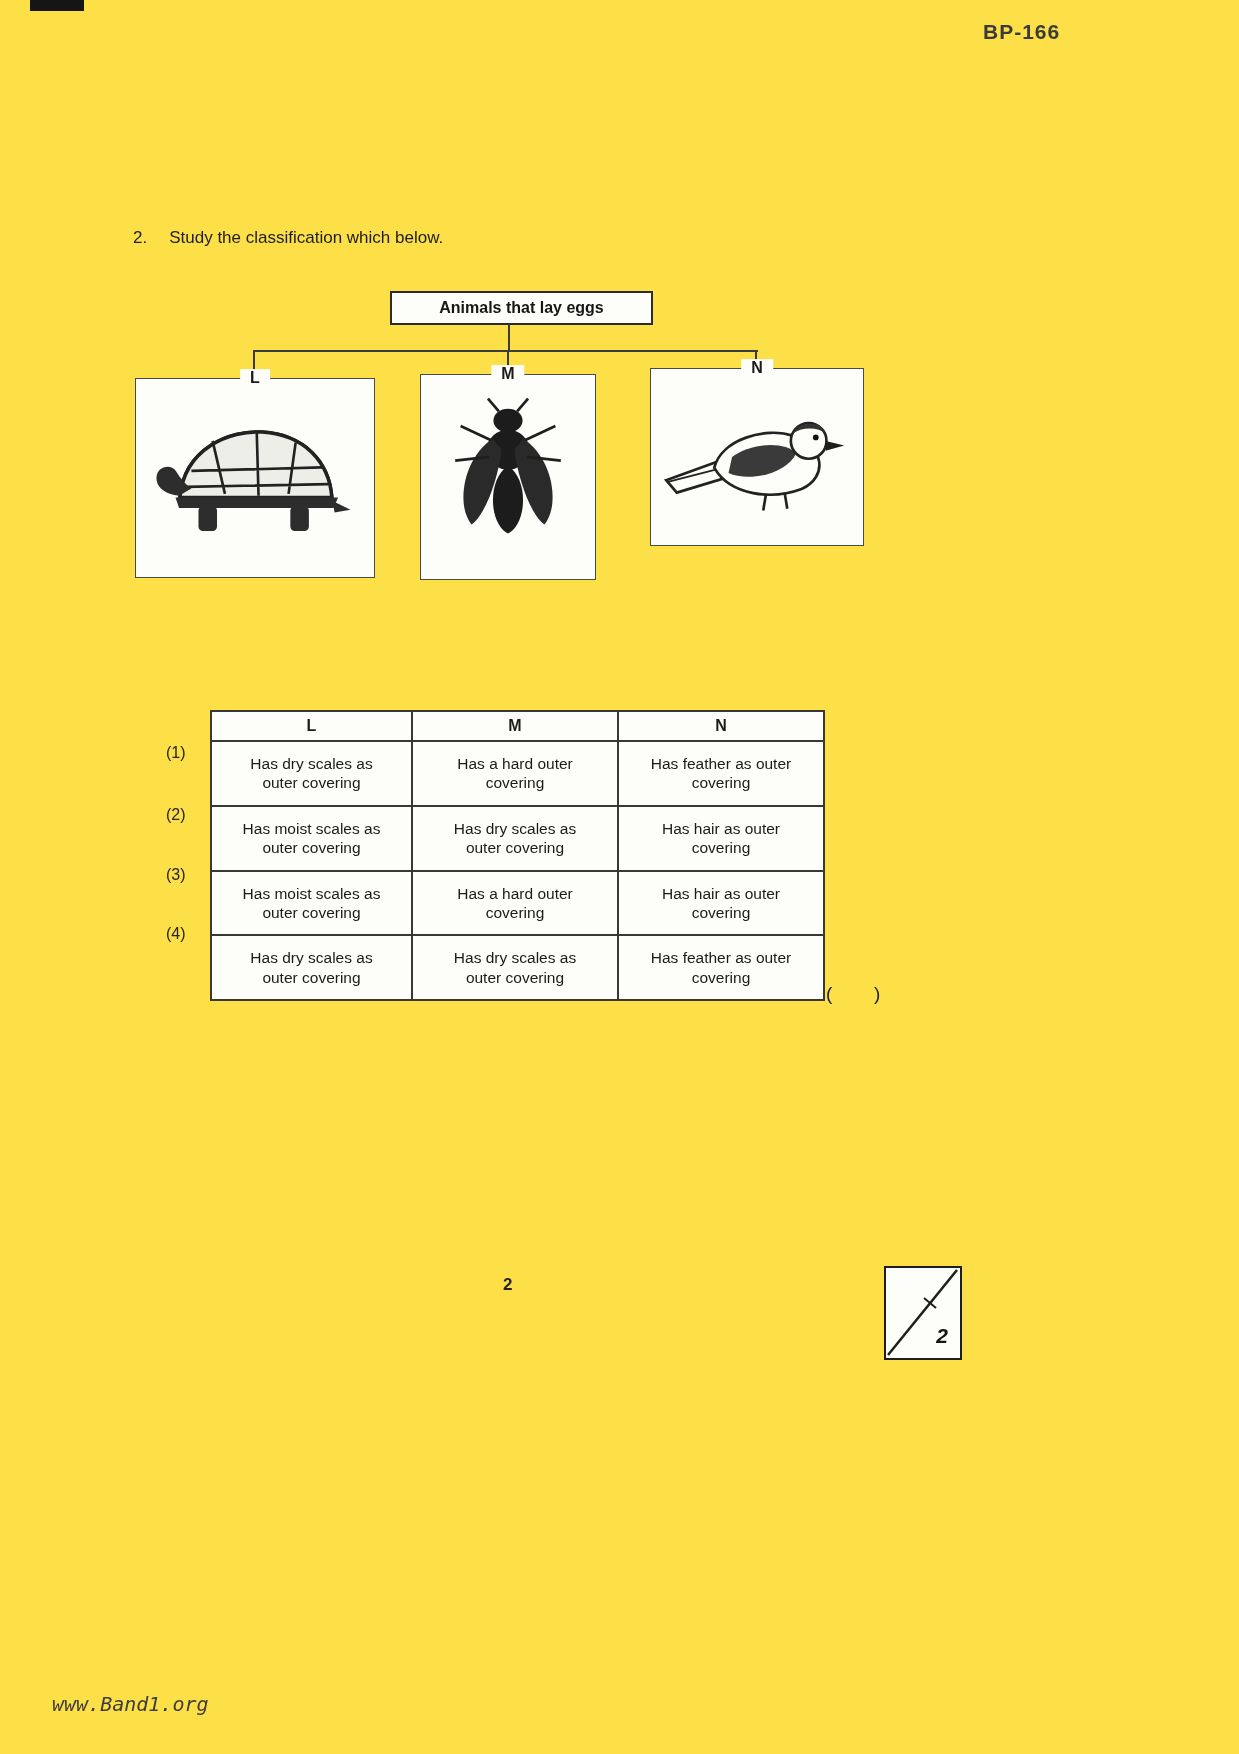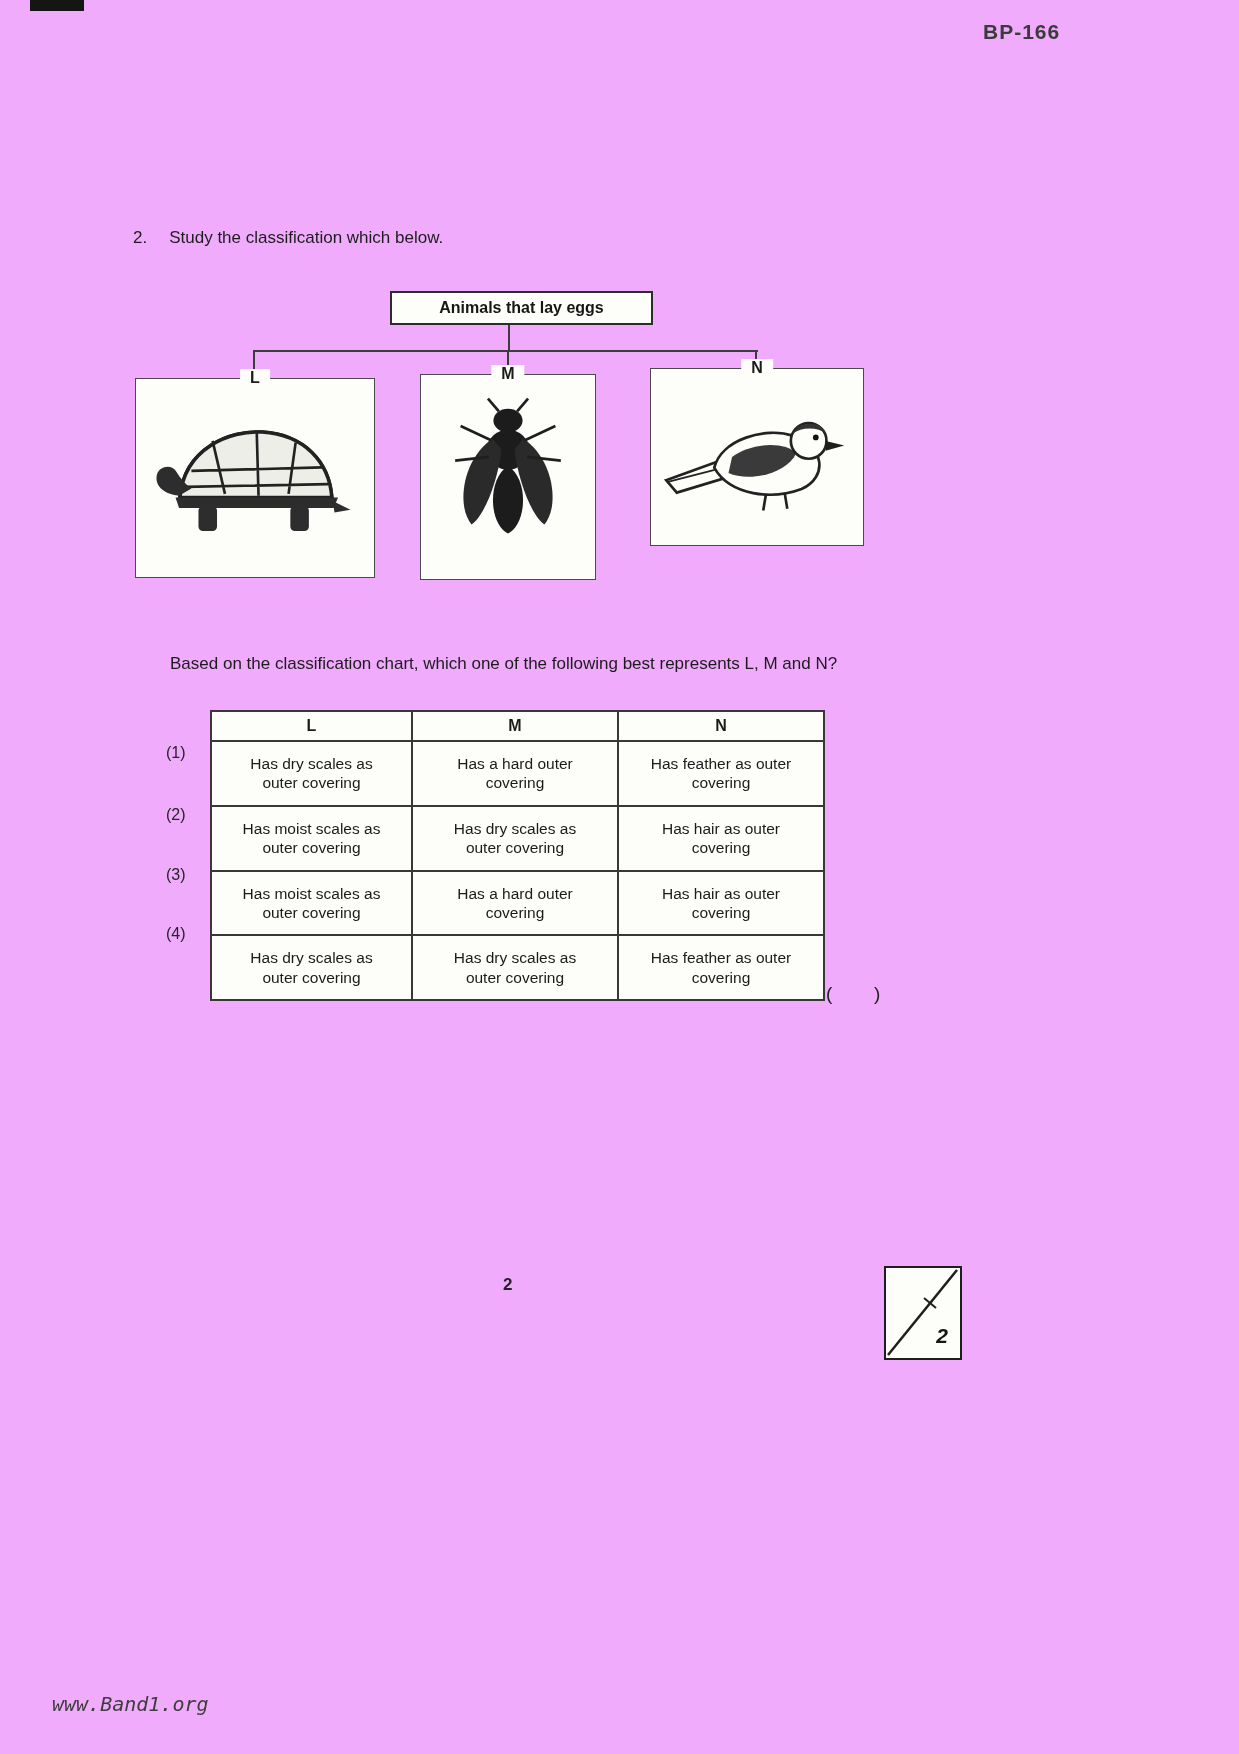--- a/index.html
+++ b/index.html
@@ -1,20 +1,20 @@
 <!DOCTYPE html>
 <html><head>
 <meta charset="utf-8">
 <style>
   * { box-sizing: border-box; margin: 0; padding: 0; }
   html,body { background:#d9d9d9; }
   body { font-family:"Liberation Sans", sans-serif; color:#242424; }
   .page {
     position:relative; width:1239px; height:1754px; margin:0 auto;
-    background:#f0abfc; overflow:hidden;
+    background:#fde047; overflow:hidden;
   }
   .scan-mark { position:absolute; left:30px; top:0; width:54px; height:11px; background:#151515; }
   .header-code {
     position:absolute; left:983px; top:20px; font-size:21px; letter-spacing:1px;
     color:#3b3b3b; font-weight:bold;
   }
   .question-line { position:absolute; left:133px; top:228px; font-size:17px; color:#1d1d1d; }
   .question-line .q-num { margin-right:22px; }
 
   
@@ -141,21 +141,20 @@
       <path d="M62 82 C70 50 120 36 150 46 C186 58 190 92 160 106 C128 118 80 114 62 82 Z" fill="#fdfdfa" stroke="#222" stroke-width="3"></path>
       <path d="M82 70 C102 54 142 52 154 66 C142 90 100 98 78 88 Z" fill="#3a3a3a"></path>
       <circle cx="168" cy="52" r="20" fill="#fdfdfa" stroke="#222" stroke-width="3"></circle>
       <path d="M150 44 C156 30 182 28 188 44 C178 36 160 36 150 44 Z" fill="#333"></path>
       <circle cx="176" cy="48" r="3.2" fill="#111"></circle>
       <path d="M187 52 L208 57 L187 63 Z" fill="#1e1e1e"></path>
       <path d="M120 112 L117 130 M141 110 L144 128" stroke="#222" stroke-width="3" fill="none"></path>
     </svg>
   </div>
 
-  <div class="prompt">Based on the classification chart, which one of the following best represents L, M and N?</div>
 
   <div class="opt-num opt-num-1">(1)</div>
   <div class="opt-num opt-num-2">(2)</div>
   <div class="opt-num opt-num-3">(3)</div>
   <div class="opt-num opt-num-4">(4)</div>
 
   <table class="options">
     <colgroup>
         <col class="col-l">
         <col class="col-m">

